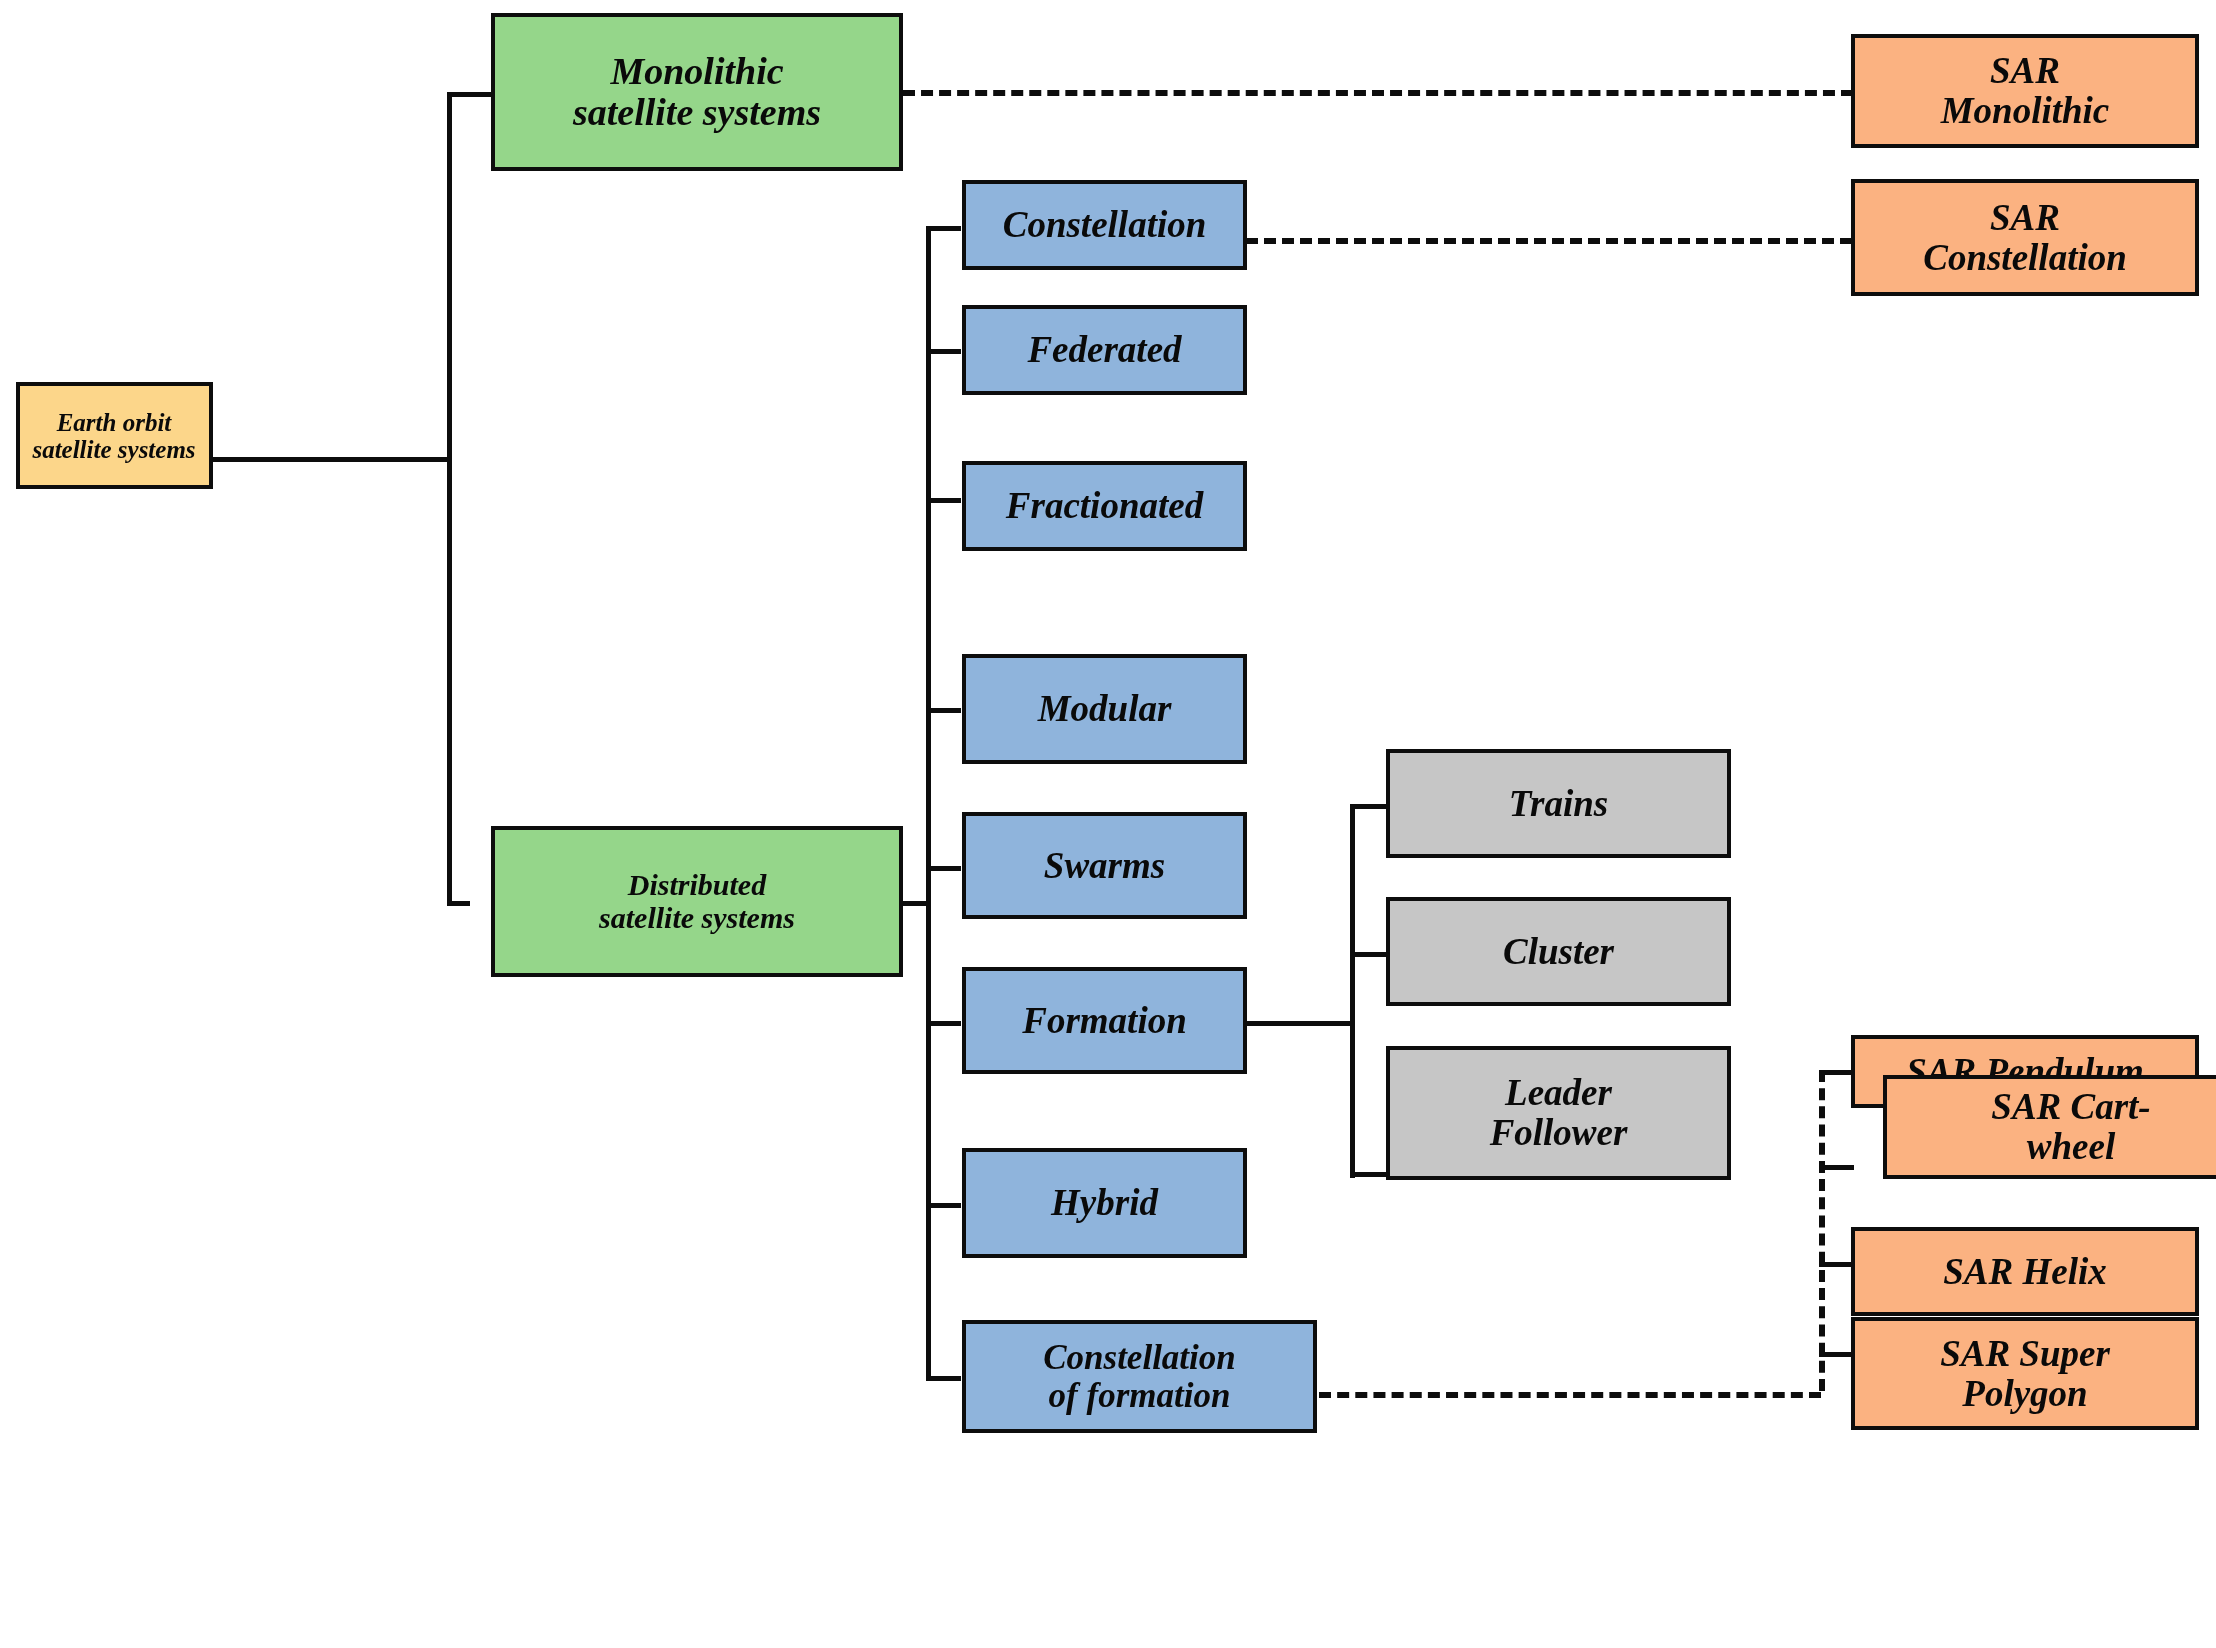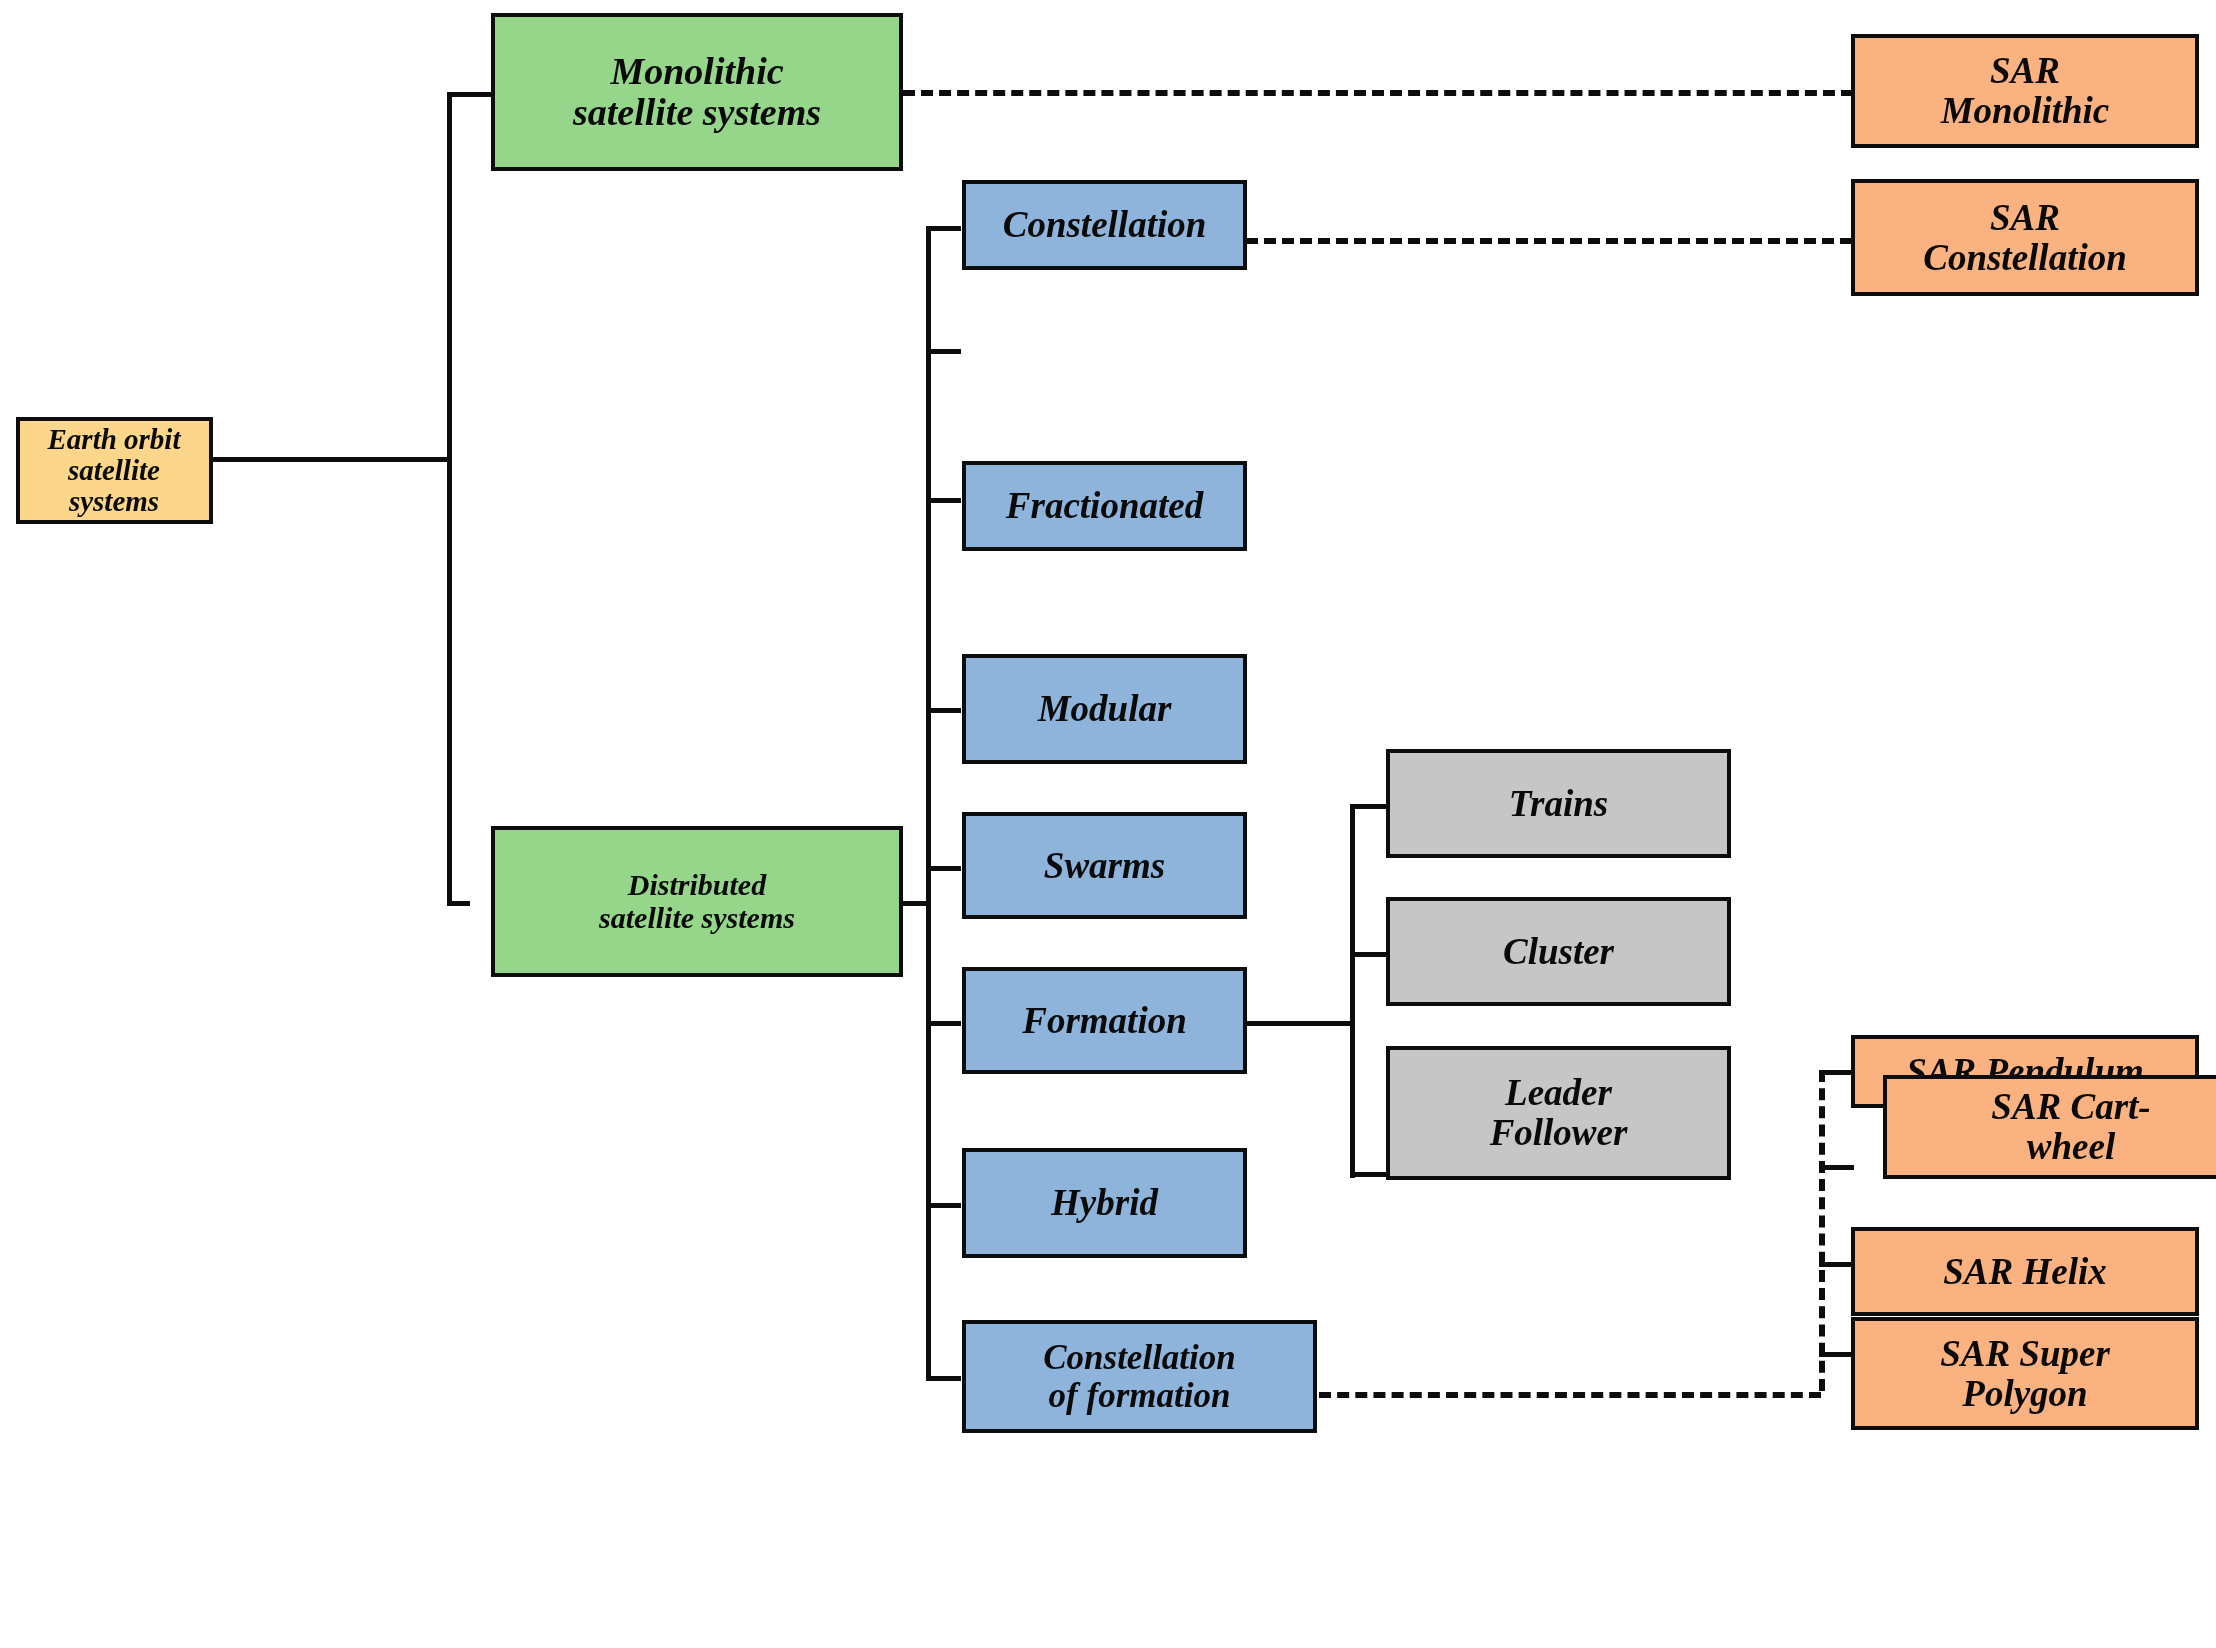--- a/index.html
+++ b/index.html
@@ -56,39 +56,42 @@
   <div class="hdash" style="left:1246px;top:238px;width:606px;"></div>
 
   <div class="hdash" style="left:1319px;top:1392px;width:502px;"></div>
   <div class="vdash" style="left:1819px;top:1070px;height:983px;max-height:321px;"></div>
 
   <div class="hline" style="left:1819px;top:1070px;width:35px;"></div>
   <div class="hline" style="left:1819px;top:1165px;width:35px;"></div>
   <div class="hline" style="left:1819px;top:1262px;width:35px;"></div>
   <div class="hline" style="left:1819px;top:1352px;width:35px;"></div>
 
-  <div class="node" style="left:15.5px;top:417px;width:197px;height:107px;background:#FCD68A;font-size:29px;">
+  <div class="node" style="left:15.5px;top:382px;width:197px;height:107px;background:#FCD68A;font-size:25px;">
     <span class="txt">Earth orbit
 satellite  systems</span>
   </div>
 
   <div class="node" style="left:491px;top:12.7px;width:412px;height:158px;background:#95D68A;font-size:38px;">
     <span class="txt">Monolithic
 satellite systems</span>
   </div>
 
   <div class="node" style="left:491px;top:826px;width:412px;height:151px;background:#95D68A;font-size:30px;">
     <span class="txt">Distributed
 satellite systems</span>
   </div>
 
   <div class="node" style="left:962px;top:180px;width:285px;height:90px;background:#8FB4DC;font-size:37px;">
     <span class="txt">Constellation</span>
   </div>
 
+  <div class="node" style="left:962px;top:305px;width:285px;height:90px;background:#8FB4DC;font-size:37px;">
+    <span class="txt">Federated</span>
+  </div>
 
   <div class="node" style="left:962px;top:461px;width:285px;height:90px;background:#8FB4DC;font-size:37px;">
     <span class="txt">Fractionated</span>
   </div>
 
   <div class="node" style="left:962px;top:654px;width:285px;height:110px;background:#8FB4DC;font-size:37px;">
     <span class="txt">Modular</span>
   </div>
 
   <div class="node" style="left:962px;top:812px;width:285px;height:107px;background:#8FB4DC;font-size:37px;">

